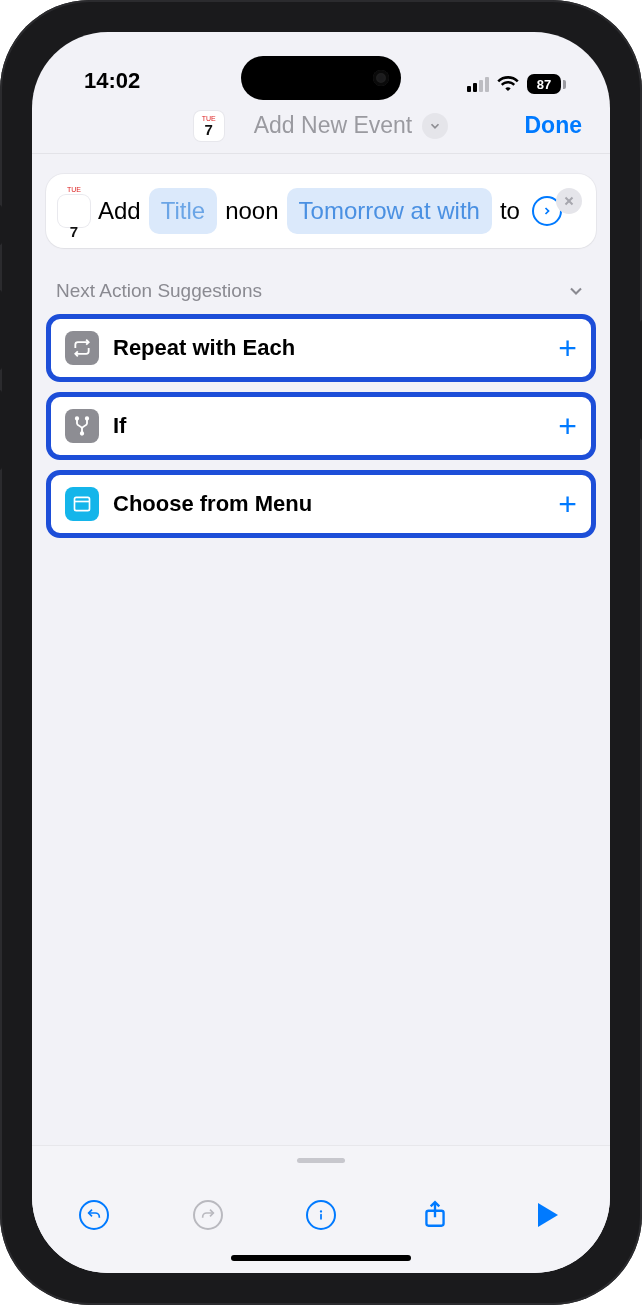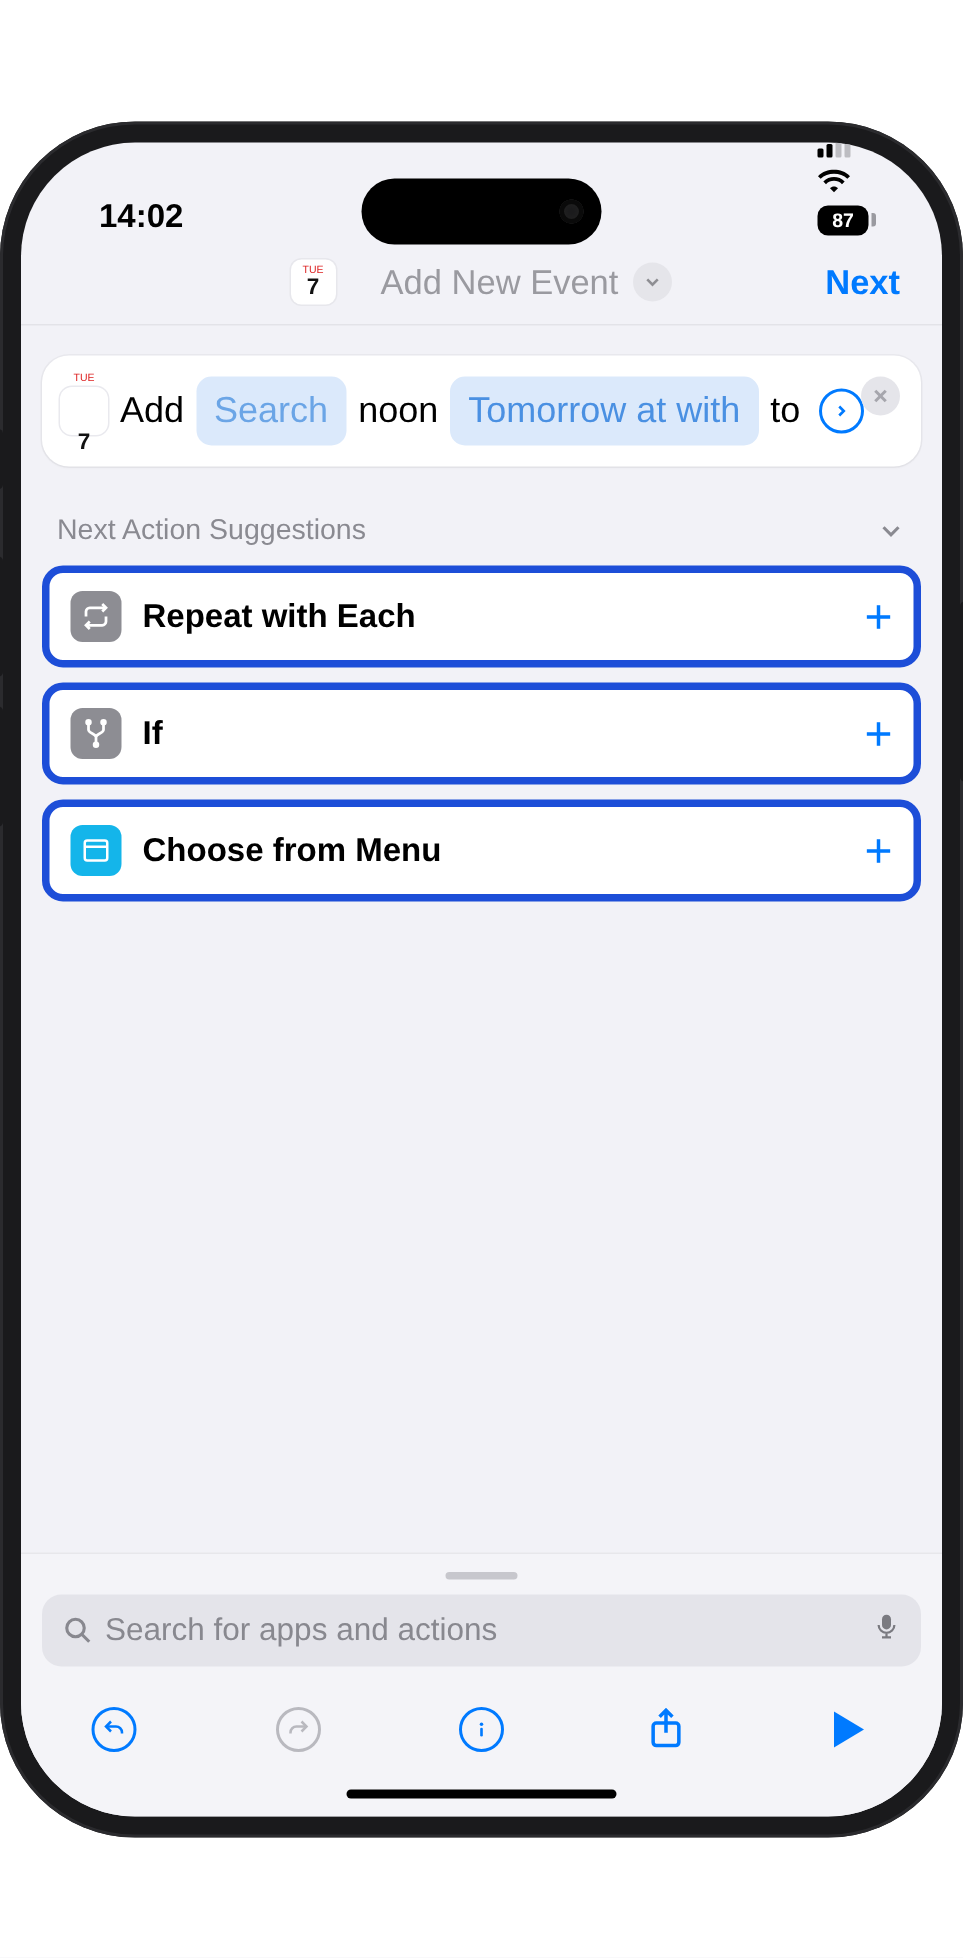--- a/index.html
+++ b/index.html
@@ -3,24 +3,24 @@
 <meta charset="utf-8">
 <style>
   * { box-sizing: border-box; margin: 0; padding: 0; }
   body {
     background: #fff;
     font-family: -apple-system, "SF Pro Text", "Helvetica Neue", Arial, sans-serif;
     display:flex; align-items:center; justify-content:center;
     min-height:100vh;
   }
   .device {
-    width: 642px; height: 1144px;
+    width: 642px; height: 1305px;
     background:#1a1a1c;
     border-radius:90px;
-    padding:14px;
+    padding:32px;
     position:relative;
     box-shadow:0 0 0 2px #2b2b2e inset;
   }
   .side-btn{position:absolute;background:#1a1a1c;border-radius:4px;}
   .sb1{left:-4px;top:205px;width:6px;height:40px;}
   .sb2{left:-4px;top:290px;width:6px;height:80px;}
   .sb3{left:-4px;top:390px;width:6px;height:80px;}
   .sb4{right:-4px;top:320px;width:6px;height:120px;}
   .screen{
     width:100%; height:100%;
@@ -34,21 +34,21 @@
     position:absolute; top:24px; left:50%; transform:translateX(-50%);
     width:160px; height:44px; background:#000; border-radius:26px;
     z-index:50; display:flex; align-items:center; justify-content:flex-end; padding-right:12px;
   }
   .notch .cam{width:16px;height:16px;border-radius:50%;background:#1a1a1c;box-shadow:inset 0 0 0 3px #0a0a0a,inset 0 0 4px 4px #222;}
   
   .statusbar{
     height:66px; display:flex; align-items:flex-end; justify-content:space-between;
     padding:0 44px 4px 52px; font-weight:600; font-size:22px; color:#000;
   }
-  .stat-right{display:flex;gap:8px;flex-direction:column;}
+  .stat-right{display:flex;align-items:center;gap:8px;}
   .sig{display:flex;align-items:flex-end;gap:2px;height:16px;}
   .sig i{width:4px;background:#000;border-radius:1px;}
   .sig i:nth-child(1){height:6px;}
   .sig i:nth-child(2){height:9px;}
   .sig i:nth-child(3){height:12px;background:#bdbdc2;}
   .sig i:nth-child(4){height:15px;background:#bdbdc2;}
   .batt{display:flex;align-items:center;gap:2px;}
   .batt-body{width:34px;height:20px;border-radius:7px;background:#000;color:#fff;font-size:13px;font-weight:700;display:flex;align-items:center;justify-content:center;}
   .batt-tip{width:3px;height:9px;background:#9a9aa0;border-radius:0 2px 2px 0;}
   
@@ -135,38 +135,38 @@
           <span>TUE</span>
             <b>7</b>
         </div>
         <span class="nav-title">Add New Event</span>
         <div class="nav-chev">
           <svg width="14" height="14" viewBox="0 0 24 24" fill="none" stroke="currentColor" stroke-width="3">
               <polyline points="6 9 12 15 18 9"></polyline>
             </svg>
         </div>
       </div>
-      <div class="nav-done">Next</div>
+      <div class="nav-done">Done</div>
     </div>
 
     <div class="content">
       <div class="action-card">
         <div class="clear-btn">
           <svg width="12" height="12" viewBox="0 0 24 24" stroke="currentColor" stroke-width="4" fill="none">
               <line x1="5" y1="5" x2="19" y2="19"></line>
               <line x1="19" y1="5" x2="5" y2="19"></line>
             </svg>
         </div>
         <div class="action-row">
           <div class="small-icon">
             <span>TUE</span>
               <b>7</b>
           </div>
           <span>Add</span>
-          <span class="pill empty">Search</span>
+          <span class="pill empty">Title</span>
           <span>noon</span>
           <span class="pill">Tomorrow at with</span>
           <span>to</span>
           <div class="expand-btn">
             <svg width="12" height="12" viewBox="0 0 24 24" fill="none" stroke="currentColor" stroke-width="3.5">
                 <polyline points="9 6 15 12 9 18"></polyline>
               </svg>
           </div>
         </div>
       </div>
@@ -211,33 +211,20 @@
               <line x1="3" y1="9" x2="21" y2="9"></line>
             </svg>
         </div>
         <span class="sugg-label">Choose from Menu</span>
         <span class="add-plus">+</span>
       </div>
     </div>
 
     <div class="bottom">
       <div class="grab"></div>
-      <div class="search">
-        <svg width="20" height="20" viewBox="0 0 24 24" fill="none" stroke="#88888f" stroke-width="2.5">
-            <circle cx="10" cy="10" r="7"></circle>
-            <line x1="21" y1="21" x2="15" y2="15"></line>
-          </svg>
-        <span>Search for apps and actions</span>
-        <span class="mic">
-          <svg width="18" height="22" viewBox="0 0 24 24" fill="#7a7a80">
-              <path d="M12 15a4 4 0 004-4V6a4 4 0 00-8 0v5a4 4 0 004 4z"></path>
-              <path d="M19 11a7 7 0 01-14 0M12 18v4M8 22h8" stroke="#7a7a80" stroke-width="2" fill="none"></path>
-            </svg>
-        </span>
-      </div>
       <div class="toolbar">
         <div class="tb-btn">
           <div class="circ">
               <svg width="16" height="16" viewBox="0 0 24 24" fill="none" stroke="currentColor" stroke-width="2.5">
                 <path d="M9 14L4 9l5-5"></path>
                 <path d="M4 9h10a6 6 0 016 6v1"></path>
               </svg>
             </div>
         </div>
         <div class="tb-btn disabled">

